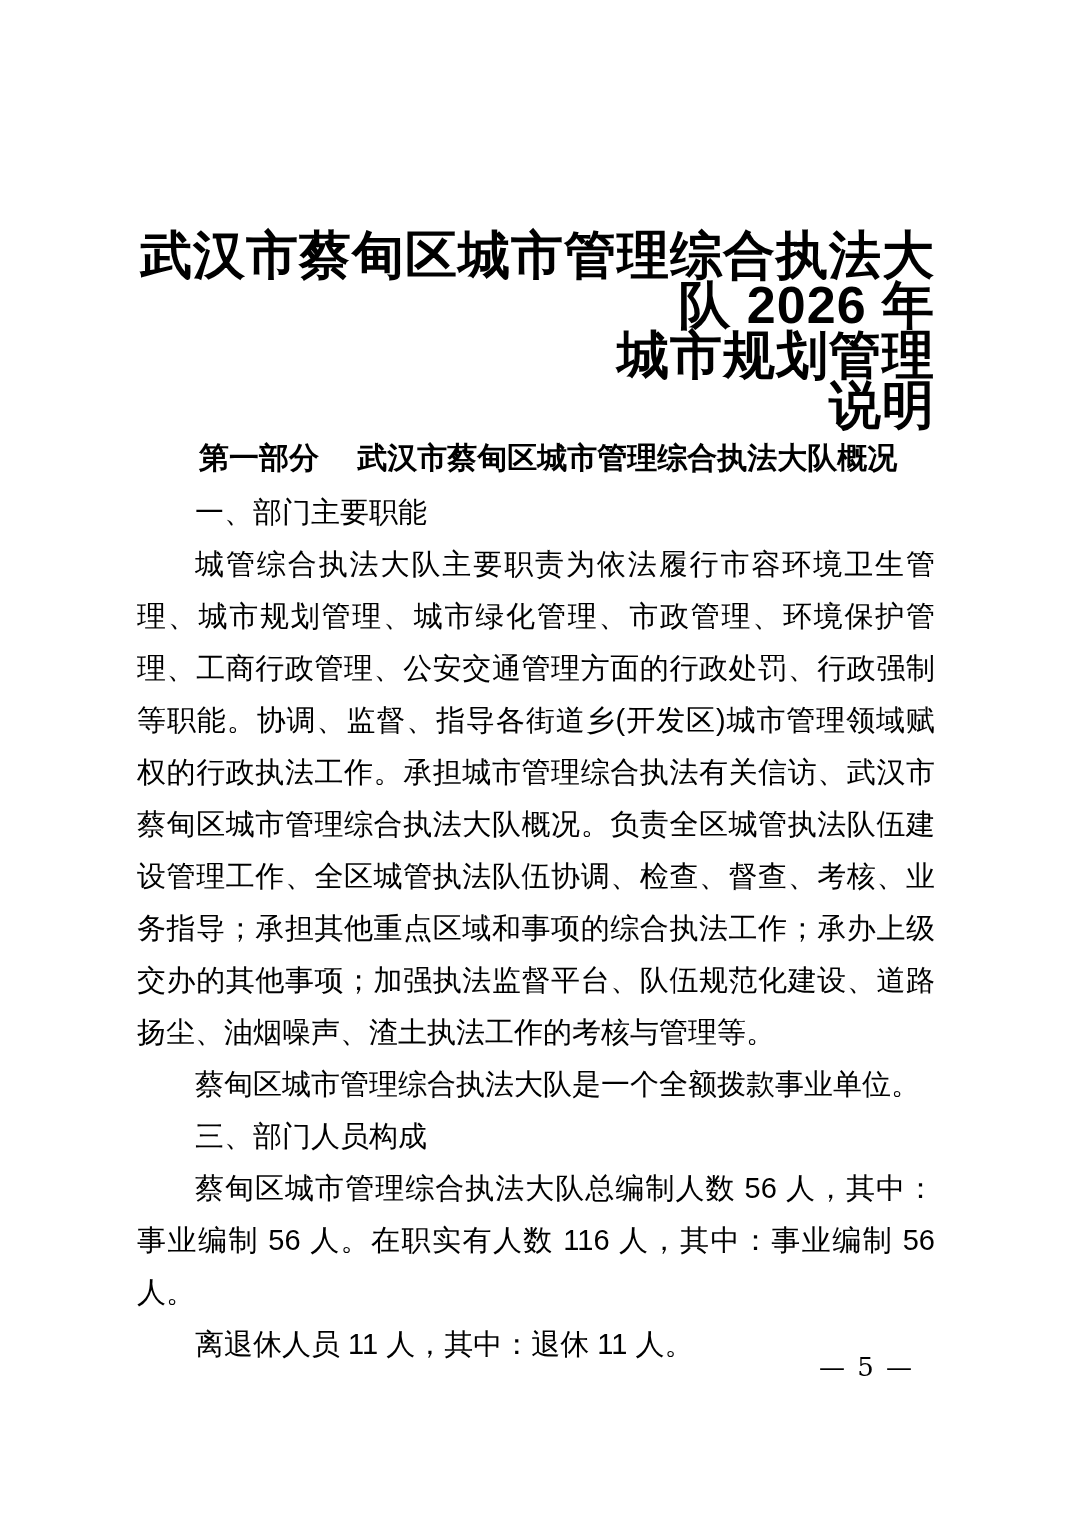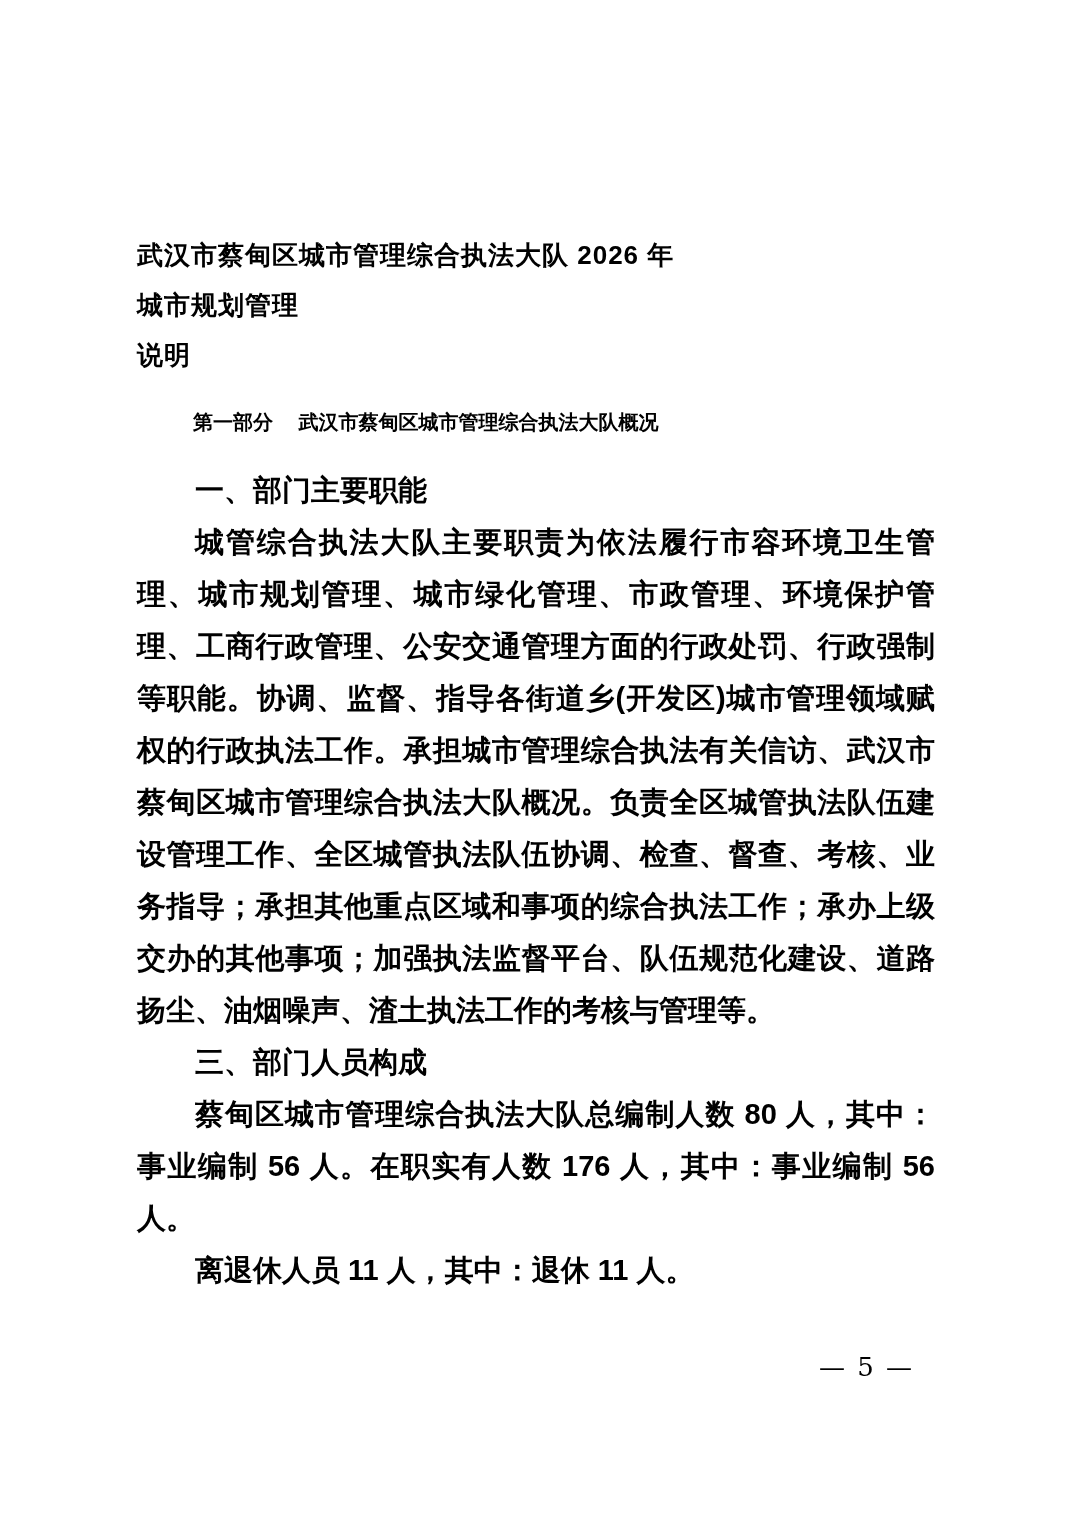--- a/index.html
+++ b/index.html
@@ -18,42 +18,42 @@
     box-sizing: border-box;
   }
   .content {
     position: absolute;
     top: 0;
     left: 137px;
     width: 798px;
     padding-top: 230px;
   }
   .doc-title {
-    font-size: 26px;
+    font-size: 52px;
     font-weight: bold;
     line-height: 50px;
-    text-align: left;
+    text-align: right;
     letter-spacing: 1px;
     margin: 0;
   }
   .doc-title .title-line {
     display: block;
   }
   .section-heading {
-    font-size: 20px;
+    font-size: 30px;
     font-weight: bold;
     line-height: 52px;
     text-indent: 2em;
     text-align: justify;
-    margin: 16px;
+    margin: 2px;
     white-space: pre-wrap;
   }
   .body-par {
     font-size: 29px;
-    font-weight: bold;
+    font-weight: normal;
     line-height: 52px;
     text-indent: 2em;
     text-align: justify;
     margin: 0;
   }
   .page-number {
     position: absolute;
     top: 1352px;
     right: 160px;
     font-family: "DejaVu Serif", serif;
@@ -75,24 +75,25 @@
       <span class="title-line">说明</span>
     </h1>
 
     <h2 class="section-heading">第一部分　 武汉市蔡甸区城市管理综合执法大队概况</h2>
 
     <p class="body-par">一、部门主要职能</p>
 
     <p class="body-par">城管综合执法大队主要职责为依法履行市容环境卫生管理、城市规划管理、城市绿化管理、市政管理、环境保护管理、工商行政管理、公安交通管理方面的行政处罚、行政强制等职能。协调、监督、指导各街道乡(开发区)城市管理领域赋权的行政执法工作。承担城市管理综合执法有关信访、武汉市蔡甸区城市管理综合执法大队概况。负责全区城管执法队伍建设管理工作、全区城管执法队伍协调、检查、督查、考核、业务指导；承担其他重点区域和事项的综合执法工作；承办上级交办的其他事项；加强执法监督平台、队伍规范化建设、道路扬尘、油烟噪声、渣土执法工作的考核与管理等。</p>
 
 
+    <p class="body-par">蔡甸区城市管理综合执法大队是一个全额拨款事业单位。</p>
 
     <p class="body-par">三、部门人员构成</p>
 
-    <p class="body-par">蔡甸区城市管理综合执法大队总编制人数 80 人，其中：事业编制 56 人。在职实有人数 176 人，其中：事业编制 56 人。</p>
+    <p class="body-par">蔡甸区城市管理综合执法大队总编制人数 56 人，其中：事业编制 56 人。在职实有人数 116 人，其中：事业编制 56 人。</p>
 
     <p class="body-par">离退休人员 11 人，其中：退休 11 人。</p>
 
 
   </div>
 
   <div class="page-number">— 5 —</div>
 </div>
 
 </body></html>

